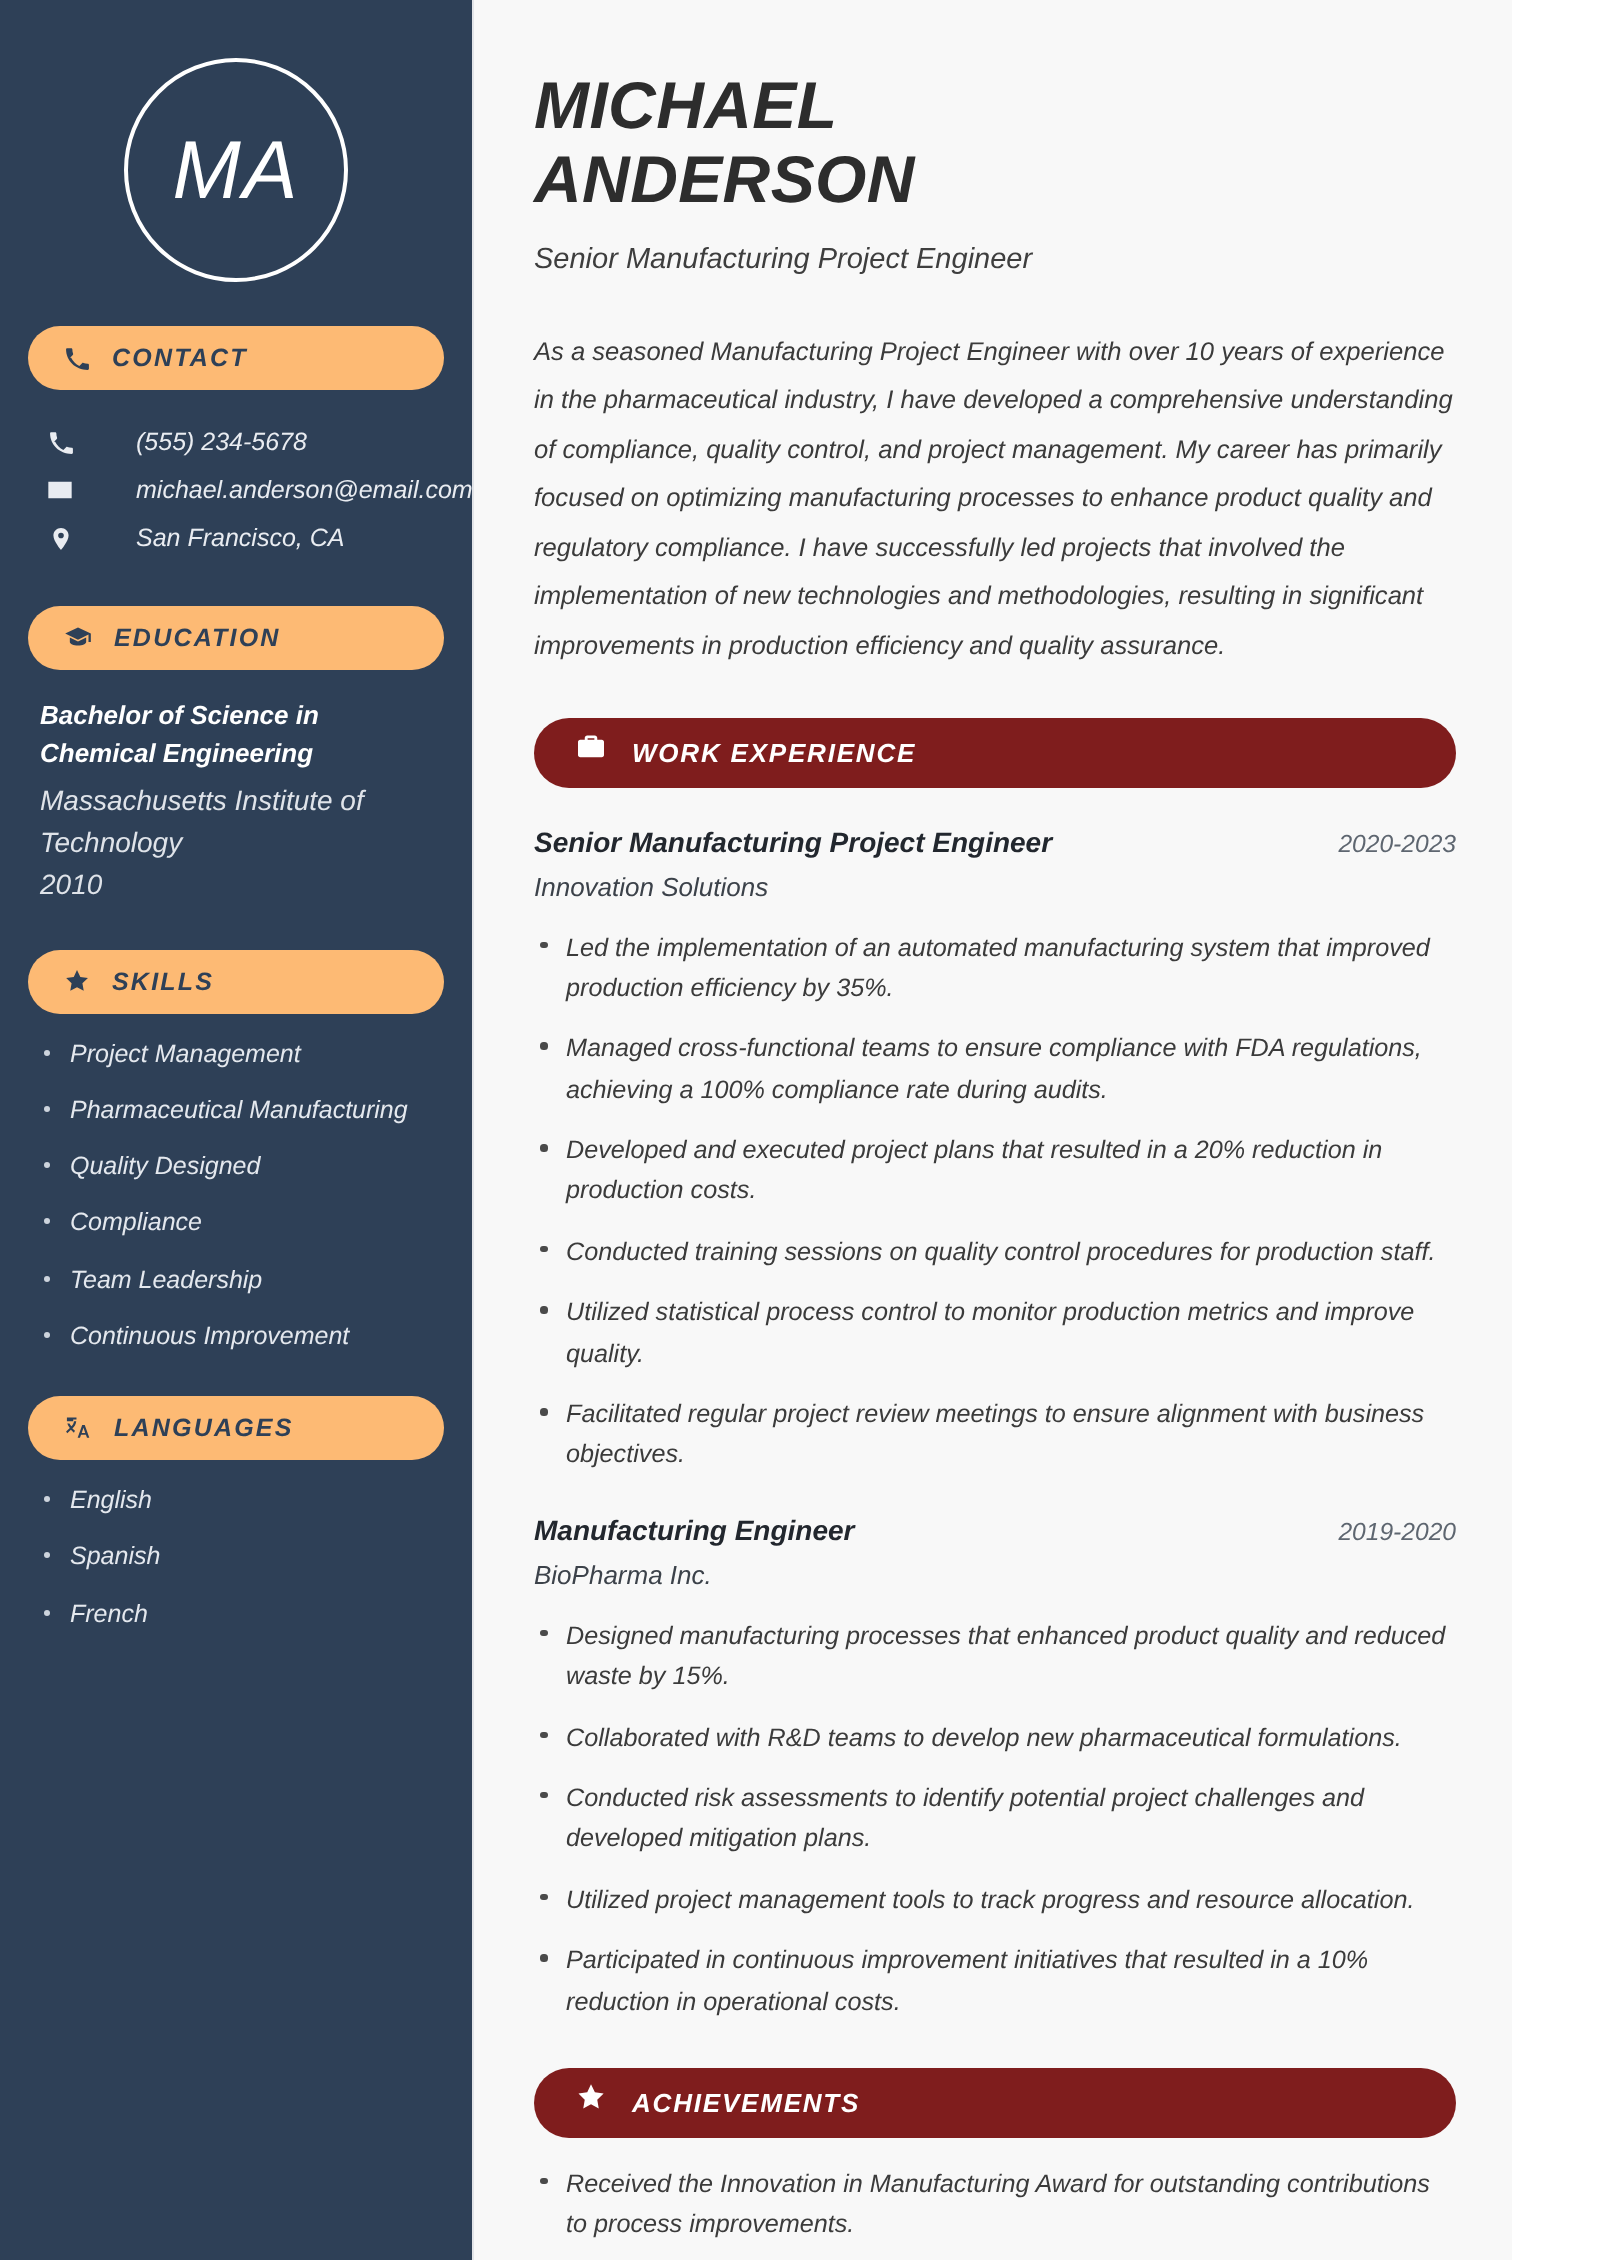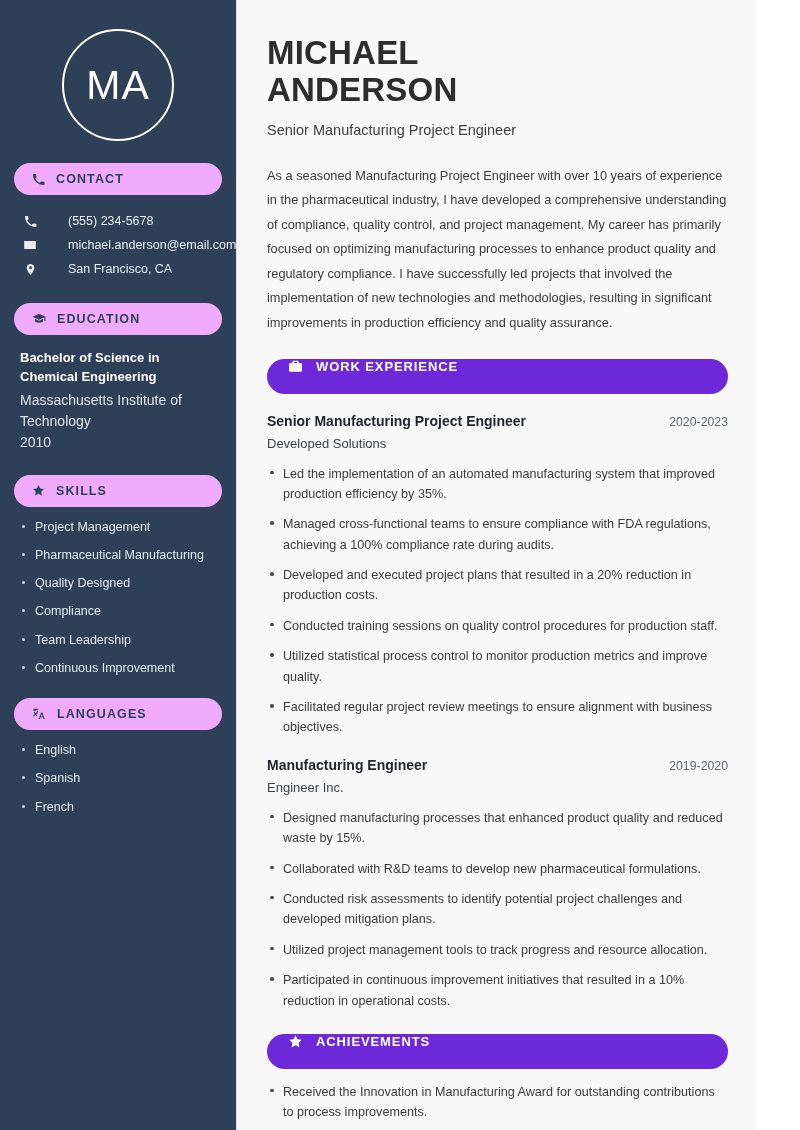--- a/index.html
+++ b/index.html
@@ -2,21 +2,21 @@
 <html><head>
 <meta charset="utf-8">
 <style>
   * { margin:0; padding:0; box-sizing:border-box; }
   html, body {
     width:800px; height:1130px;
     background:#ffffff;
     font-family:"Liberation Sans", sans-serif;
     -webkit-font-smoothing:antialiased;
   }
-  .page { display:flex; width:756px; height:1130px; }
+  .page { display:flex; width:756px; height:1130px;font-style:italic; }
 
   
   .sidebar {
     width:237px; flex:0 0 237px;
     background:#2e4057;
     border-right:1px solid #e2e4e8;
     padding:0 14px;
     color:#ffffff;
     overflow:hidden;
   }
@@ -25,21 +25,21 @@
     width:112px; height:112px; border-radius:50%;
     border:2px solid #ffffff;
     display:flex; align-items:center; justify-content:center;
   }
   .avatar-initials {
     font-size:41px; font-weight:300; letter-spacing:1px; color:#ffffff;
   }
 
   .pill {
     margin-top:22px;
-    background:#f0abfc; color:#2e4057;
+    background:#fdba74; color:#2e4057;
     border-radius:40px;
     height:32px;
     display:flex; align-items:center;
     padding:0 18px;
     gap:11px;
   }
   .pill .pill-label {
     font-size:12.5px; font-weight:bold; letter-spacing:1.1px;
   }
   .pill svg { display:block; }
@@ -85,23 +85,23 @@
   .headline {
     margin-top:13px; font-size:14.5px; color:#3e3e3e;
   }
   .summary {
     margin-top:26px;
     font-size:12.8px; color:#3b3b3b; line-height:1.92;
   }
 
   .section-bar {
     margin-top:23px;
-    background:#6d28d9; color:#ffffff;
+    background:#7f1d1d; color:#ffffff;
     border-radius:30px; height:35px;
-    display:flex; gap:13px;
+    display:flex; align-items:center; gap:13px;
     padding:0 21px;
   }
   .section-bar .sec-label {
     font-size:13px; font-weight:bold; letter-spacing:0.9px;
   }
 
   .job { margin-top:19px; }
   .job-head { display:flex; align-items:baseline; justify-content:space-between; }
   .job-title { font-size:14px; font-weight:bold; color:#22272e; }
   .job-dates { font-size:12.3px; color:#5e6670; white-space:nowrap; padding-left:14px; }
@@ -238,37 +238,37 @@
         </svg>
       </span>
       <span class="sec-label">WORK EXPERIENCE</span>
     </div>
 
     <div class="job">
       <div class="job-head">
         <span class="job-title">Senior Manufacturing Project Engineer</span>
         <span class="job-dates">2020-2023</span>
       </div>
-      <div class="job-company">Developed Solutions</div>
+      <div class="job-company">Innovation Solutions</div>
       <ul class="bullets">
         <li>Led the implementation of an automated manufacturing system that improved production efficiency by 35%.</li>
         <li>Managed cross-functional teams to ensure compliance with FDA regulations, achieving a 100% compliance rate during audits.</li>
         <li>Developed and executed project plans that resulted in a 20% reduction in production costs.</li>
         <li>Conducted training sessions on quality control procedures for production staff.</li>
         <li>Utilized statistical process control to monitor production metrics and improve quality.</li>
         <li>Facilitated regular project review meetings to ensure alignment with business objectives.</li>
       </ul>
     </div>
 
     <div class="job">
       <div class="job-head">
         <span class="job-title">Manufacturing Engineer</span>
         <span class="job-dates">2019-2020</span>
       </div>
-      <div class="job-company">Engineer Inc.</div>
+      <div class="job-company">BioPharma Inc.</div>
       <ul class="bullets">
         <li>Designed manufacturing processes that enhanced product quality and reduced waste by 15%.</li>
         <li>Collaborated with R&amp;D teams to develop new pharmaceutical formulations.</li>
         <li>Conducted risk assessments to identify potential project challenges and developed mitigation plans.</li>
         <li>Utilized project management tools to track progress and resource allocation.</li>
         <li>Participated in continuous improvement initiatives that resulted in a 10% reduction in operational costs.</li>
       </ul>
     </div>
 
     <div class="section-bar">

